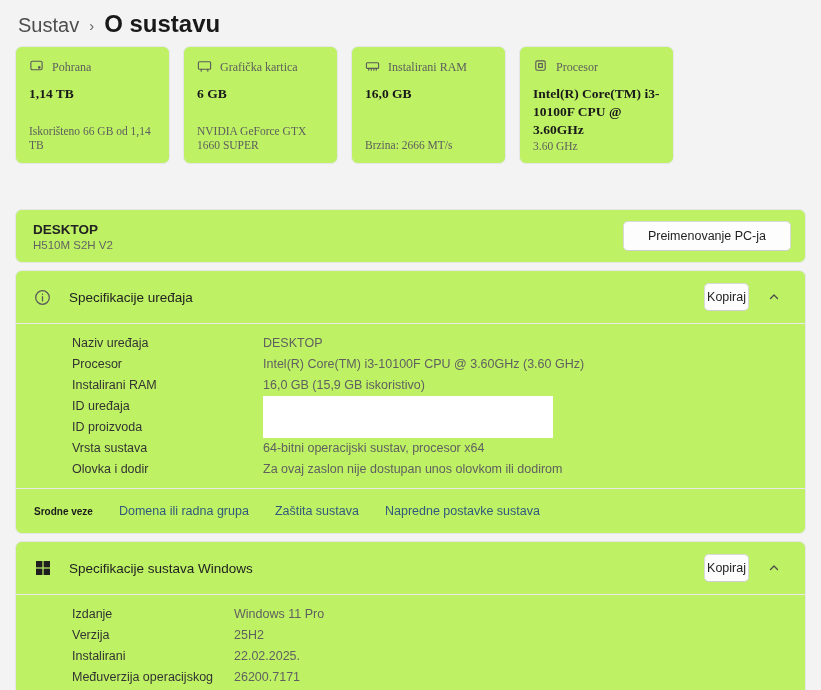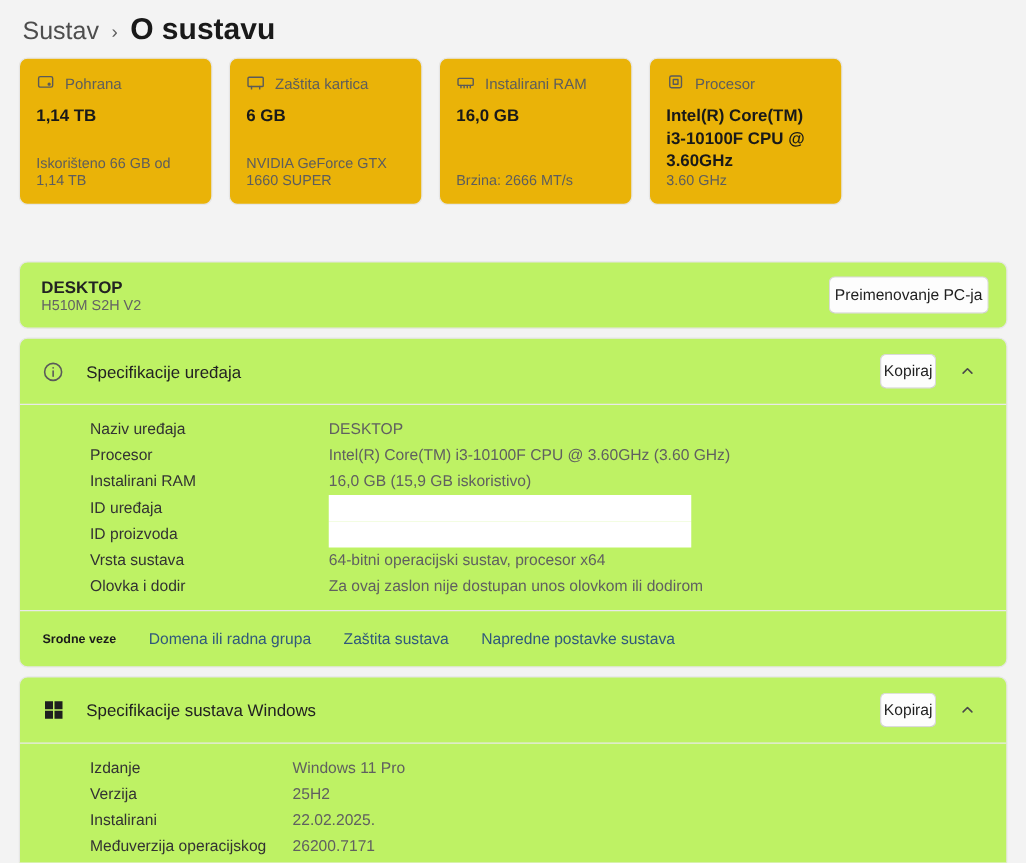--- a/index.html
+++ b/index.html
@@ -11,40 +11,40 @@
     font-size:13px;
   }
   
   .breadcrumb { padding:10px 0 0 18px; display:flex; align-items:baseline; gap:10px; height:36px; }
   .breadcrumb .parent { font-size:20px; color:#4d4d4d; font-weight:400; }
   .breadcrumb .sep { font-size:15px; color:#5f5f5f; position:relative; top:-1px; }
   .breadcrumb .current { font-size:24px; font-weight:700; color:#191919; }
   
   .cards { display:flex; gap:13px; margin:10px 16px 0 15px; }
   .card {
-    width:155px; height:118px; background:#eab308;
+    width:155px; height:118px; background:#bef264;
     border:1px solid #e6e6e6; border-radius:7px;
-    padding:11px 13px; display:flex; flex-direction:column; overflow:hidden;
+    padding:11px 13px; display:flex; flex-direction:column; overflow:hidden;font-family:Liberation Serif, serif;
   }
   .card-head { display:flex; align-items:center; gap:8px; color:#5d5d5d; font-size:12px; }
   .card-head svg { flex:none; }
   .card-value { font-size:13.5px; line-height:18px; font-weight:700; color:#191919; margin-top:8px; }
   .card-detail { margin-top:auto; font-size:11.5px; color:#5d5d5d; line-height:14px; }
   
   .panel {
     background:#bef264; border:1px solid #e6e6e6; border-radius:7px;
     margin:0 15px;
   }
   .device-bar { margin-top:45px; height:54px; display:flex; align-items:center; padding:0 14px 0 17px; }
   .device-names { display:flex; flex-direction:column; gap:2px; }
   .device-name { font-size:13.5px; font-weight:600; color:#232323; }
   .device-model { font-size:11.5px; color:#636363; }
   .btn {
     margin-left:auto; background:#fdfdfd; border:1px solid #d9d9d9; border-bottom-color:#cfcfcf;
-    border-radius:5px; font-size:12.5px; color:#1f1f1f; padding:7px 4px;
+    border-radius:5px; font-size:12.5px; color:#1f1f1f; padding:7px 24px;
     font-family:inherit; cursor:pointer; white-space:nowrap;
   }
   .expander { margin-top:7px; }
   .exp-header { height:52px; display:flex; align-items:center; padding:0 14px 0 18px; }
   .exp-icon { width:17px; display:flex; justify-content:center; }
   .exp-title { font-size:13.5px; color:#222; margin-left:18px; }
   .exp-header .btn { padding:6px 2px; }
   .chevron { margin-left:15px; margin-right:7px; display:flex; align-items:center; cursor:pointer; padding:4px; }
   .exp-body { border-top:1px solid #e9e9e9; padding:9px 0 8px; }
   .spec-row { display:flex; line-height:21px; padding-left:56px; font-size:12.5px; }
@@ -78,21 +78,21 @@
     <div class="card-value">1,14 TB</div>
     <div class="card-detail">Iskorišteno 66 GB od 1,14 TB</div>
   </div>
   <div class="card">
     <div class="card-head">
       <span><svg class="icn" width="15" height="15" viewBox="0 0 16 16">
             <rect x="1.5" y="4" width="13" height="8" rx="1"></rect>
             <line x1="4.5" y1="12" x2="4.5" y2="14"></line>
             <line x1="11.5" y1="12" x2="11.5" y2="14"></line>
           </svg></span>
-      <span>Zaštita kartica</span>
+      <span>Grafička kartica</span>
     </div>
     <div class="card-value">6 GB</div>
     <div class="card-detail">NVIDIA GeForce GTX 1660 SUPER</div>
   </div>
   <div class="card">
     <div class="card-head">
       <span><svg class="icn" width="15" height="15" viewBox="0 0 16 16">
             <rect x="1.5" y="5" width="13" height="6" rx="1"></rect>
             <line x1="4" y1="11" x2="4" y2="13"></line>
             <line x1="6.7" y1="11" x2="6.7" y2="13"></line>

